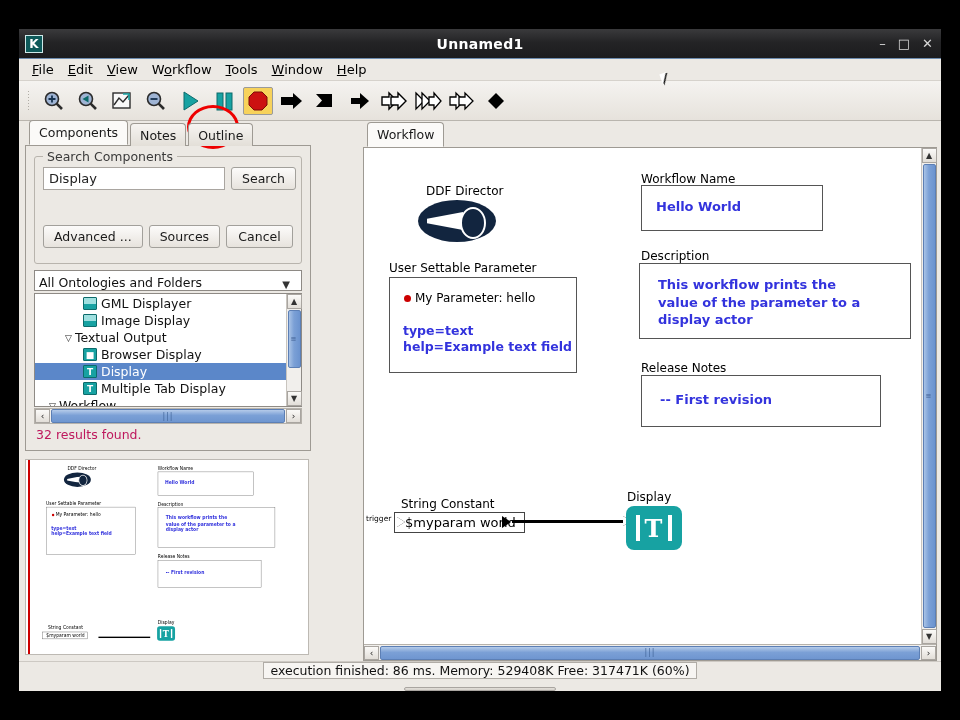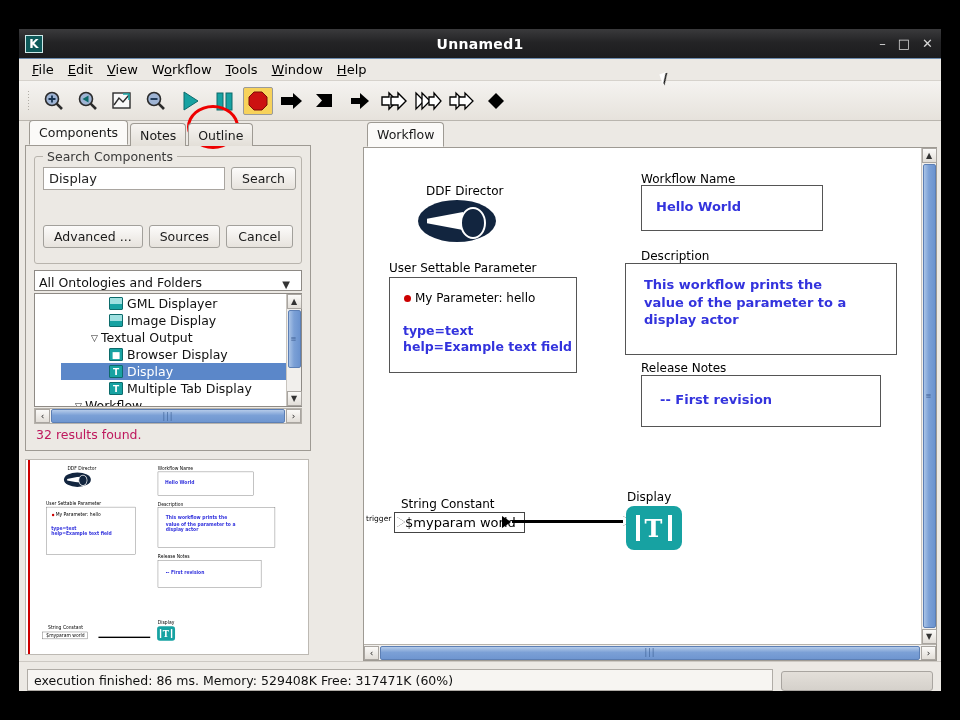--- a/index.html
+++ b/index.html
@@ -137,21 +137,21 @@
     font: 12.5px "DejaVu Sans", sans-serif; color: #111;
     padding: 0 8px 0 4px; margin: 0 2px;
   }
   .combo .arrow { color:#333; font-size: 10px; padding-right:3px;}
 
   
   .treewrap {
     margin: 2px 2px 0 2px; border: 1px solid #8e8a85; background: #fff;
     flex: 1; min-height: 0; display: flex;
   }
-  .tree { flex: 1; overflow: hidden; padding-top: 1px; padding-left: 26px; }
+  .tree { flex: 1; overflow: hidden; padding-top: 1px; }
   .trow {
     height: 17px; display: flex; align-items: center;
     font: 12.5px "DejaVu Sans", sans-serif; color: #111; white-space: nowrap;
   }
   .trow.sel { background: #5b87c9; color: #fff; }
   .trow .tw { color: #222; font-size: 9px; margin-right: 3px; }
   .ic {
     width: 14px; height: 13px; margin-right: 4px; flex: none;
     display: inline-flex; align-items:center; justify-content:center;
     border: 1px solid #0c6b6b; background: #17a2a2; border-radius:1px;
@@ -259,22 +259,22 @@
   }
   .port-out {
     position:absolute; width:0;height:0;
     border-top:6px solid transparent; border-bottom:6px solid transparent;
     border-left:9px solid #000;
   }
   .wire { position:absolute; background:#000; }
 
   
   .statusbar {
-    height: 30px; display:flex; align-items:flex-end; gap:8px;
-    padding: 0 8px; background:#ece9e4; border-top:1px solid #cdc9c3;
+    height: 30px; display:flex; align-items:center; gap:8px;
+    padding: 0 8px; background:#ece9e4; border-top:1px solid #cdc9c3;flex-direction:column;
   }
   .status-field {
     flex: 1; height: 22px; border:1px solid #b0aca6; background:#f7f5f2;
     font: 12.5px "DejaVu Sans", sans-serif; color:#111;
     display:flex; align-items:center; padding: 0 6px;
   }
   .progress {
     width: 152px; height: 20px; border:1px solid #a9a5a0; border-radius:3px;
     background: linear-gradient(to bottom,#e3dfd9,#d5d1cb);
   }
@@ -547,21 +547,21 @@
                 <div>help=Example text field</div>
               </div>
             </div>
 
             <div class="wf-label" style="left:277px;top:24px">Workflow Name</div>
             <div class="wf-box" style="left:277px;top:37px;width:182px;height:46px">
               <div class="wf-blue" style="padding:13px 0 0 14px">Hello World</div>
             </div>
 
             <div class="wf-label" style="left:277px;top:101px">Description</div>
-            <div class="wf-box" style="left:261px;top:115px;width:272px;height:92px">
+            <div class="wf-box" style="left:275px;top:115px;width:272px;height:76px">
               <div class="wf-blue" style="padding:12px 0 0 18px;line-height:1.35;white-space:pre-line">This workflow prints the
 value of the parameter to a
 display actor</div>
             </div>
 
             <div class="wf-label" style="left:277px;top:213px">Release Notes</div>
             <div class="wf-box" style="left:277px;top:227px;width:240px;height:52px">
               <div class="wf-blue" style="padding:16px 0 0 18px">-- First revision</div>
             </div>
 

